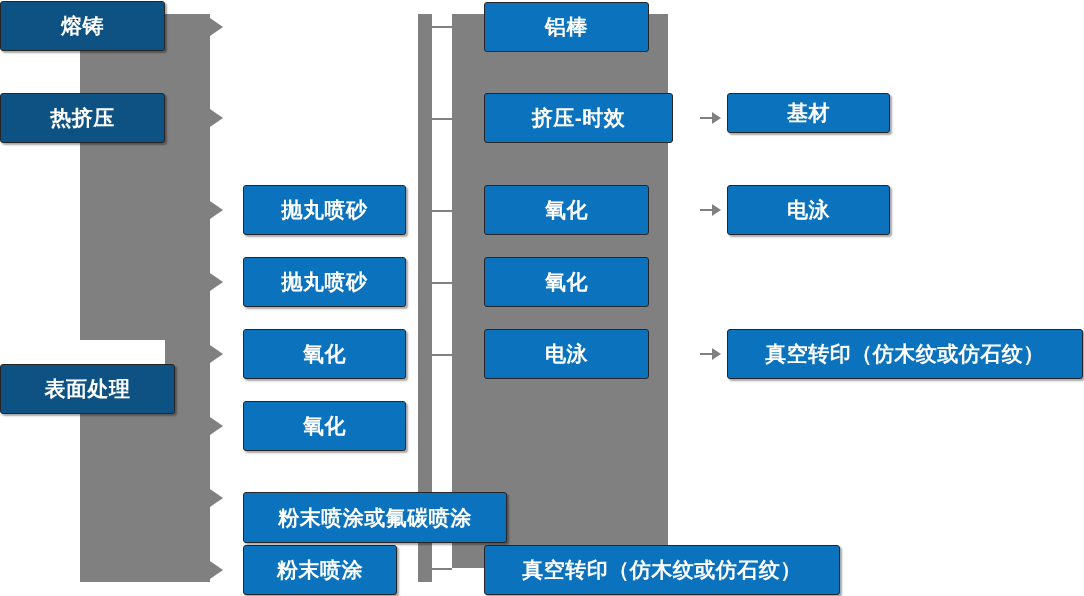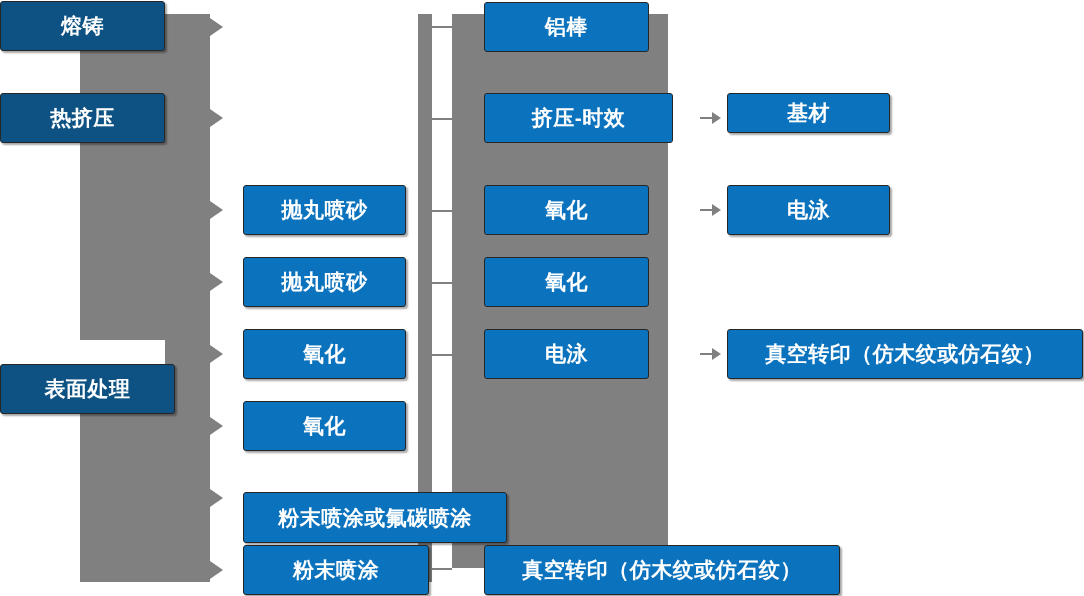--- a/index.html
+++ b/index.html
@@ -151,21 +151,21 @@
   </div>
 
   <div class="box bright" style="left:243px; top:401px; width:163px; height:50px;">
     <span>氧化</span>
   </div>
 
   <div class="box bright" style="left:243px; top:473px; width:264px; height:51px;margin-top:19px;">
     <span>粉末喷涂或氟碳喷涂</span>
   </div>
 
-  <div class="box bright" style="left:243px; top:545px; width:186px; height:50px;">
+  <div class="box bright" style="left:243px; top:545px; width:154px; height:50px;">
     <span>粉末喷涂</span>
   </div>
 
   <div class="box bright noshadow" style="left:484px; top:2px; width:165px; height:50px;">
     <span>铝棒</span>
   </div>
 
   <div class="box bright noshadow" style="left:484px; top:93px; width:189px; height:50px;text-align:center;">
     <span>挤压-时效</span>
   </div>

